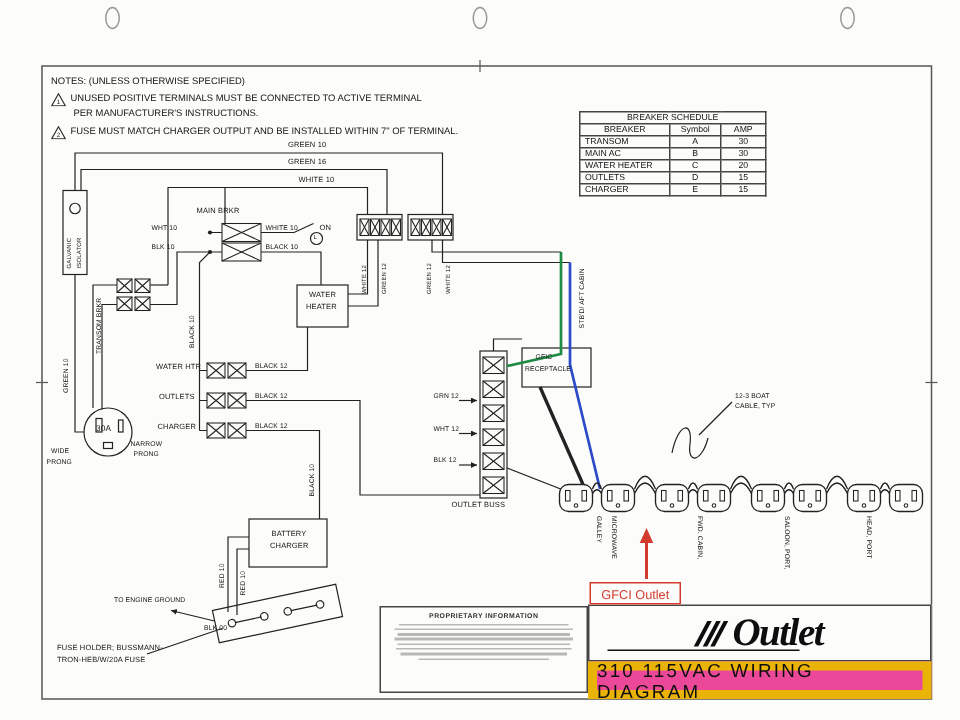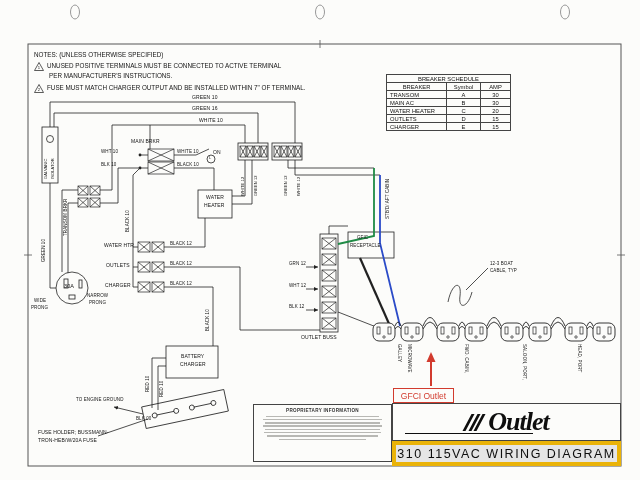--- a/index.html
+++ b/index.html
@@ -18,21 +18,21 @@
   .bs td:first-child{text-align:left}
   .bs col.c1{width:60px}.bs col.c2{width:34px}.bs col.c3{width:30px}
   .prop{position:absolute;left:253px;top:404px;width:139px;height:58px;border:1px solid #444;padding:3px 7px;text-align:center;background:#fcfcfa}
   .prop-title{font-size:4.6px;font-weight:bold;letter-spacing:.3px;margin-bottom:2.5px;color:#333}
   .fp-line{height:1.5px;background:#b8b8b4;margin:1.8px auto}
   .logo-box{position:absolute;left:392px;top:403px;width:229px;height:38px;border:1px solid #444;display:flex;align-items:center;justify-content:center;gap:4px;background:#fcfcfa}
   .brand{font-family:"Liberation Serif",serif;font-style:italic;font-weight:bold;font-size:26px;letter-spacing:-1px;color:#0e0e0e}
   .slashes{display:flex;gap:2.5px;margin:0 3px;transform:skewX(-28deg)}
   .slashes i{display:block;width:3px;height:17px;background:#0e0e0e}
   .logo-underline{position:absolute;left:12px;bottom:6px;width:128px;height:1.4px;background:#0e0e0e}
-  .title-box{position:absolute;left:392px;top:441px;width:229px;height:25px;border:4px solid #eab308;display:flex;align-items:center;justify-content:center;font-size:12.5px;letter-spacing:1.5px;color:#0e0e0e;background:#e5e5e5}
+  .title-box{position:absolute;left:392px;top:441px;width:229px;height:25px;border:6px solid #eab308;display:flex;align-items:center;justify-content:center;font-size:12.5px;letter-spacing:1.5px;color:#0e0e0e;background:#ec4899}
   .gfci-note{position:absolute;left:393px;top:388px;width:61px;height:15px;border:1.6px solid #d23b2e;color:#d23b2e;font-size:8.5px;display:flex;align-items:center;justify-content:center;background:#fcfcfa}
 </style>
 </head>
 <body>
 
 <div class="page">
 
   <svg id="diagram-svg" width="640" height="480" viewBox="0 0 640 480">
     <defs>
       <marker id="arr" markerWidth="7" markerHeight="7" refX="5" refY="2.5" orient="auto">

